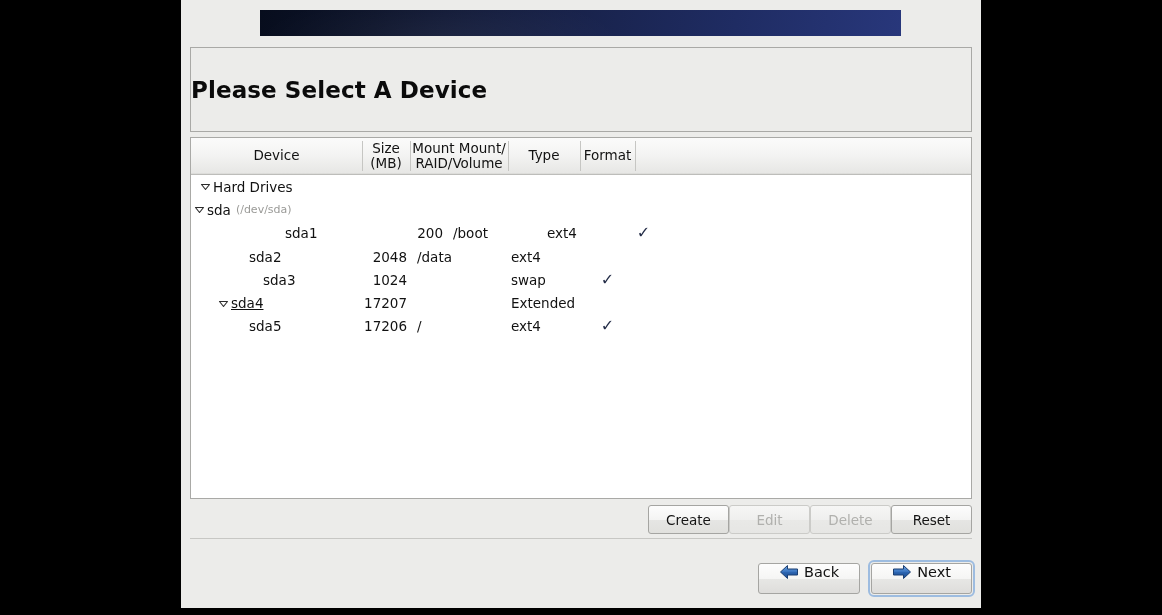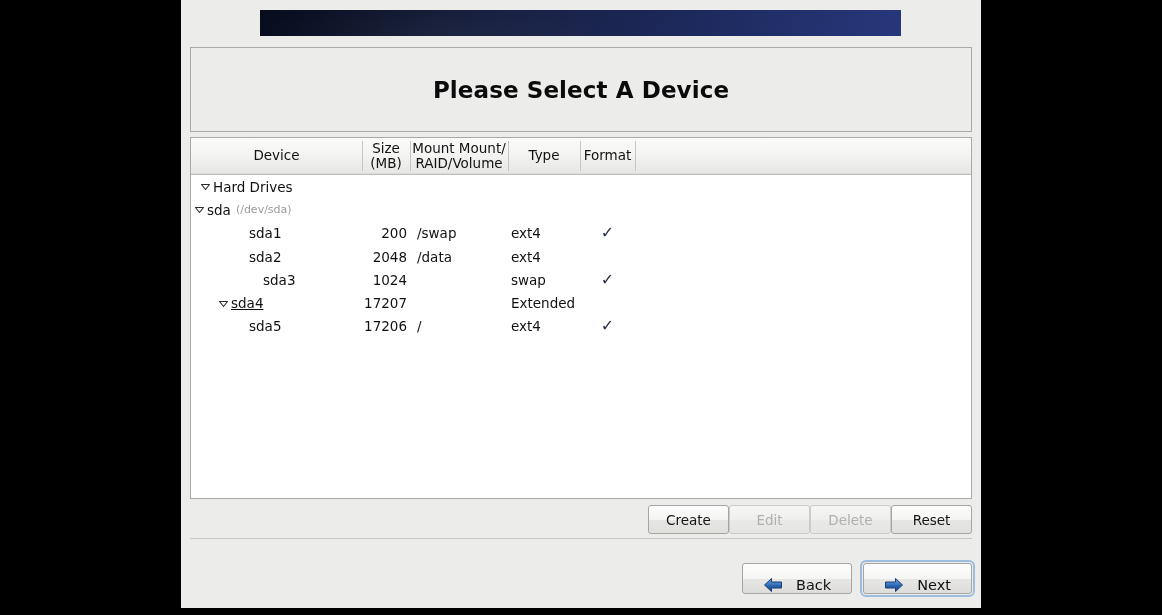--- a/index.html
+++ b/index.html
@@ -62,21 +62,21 @@
     position: absolute;
     left: 9px;
     top: 47px;
     width: 782px;
     height: 85px;
     background: #ececea;
     border: 1px solid #a9a9a6;
     box-sizing: border-box;
     display: flex;
     align-items: center;
-    justify-content: center;
+    justify-content: flex-start;
   }
   .title-text {
     font-size: 23px;
     font-weight: bold;
     color: #0b0b0b;
     letter-spacing: 0.1px;
   }
 
   
   .list-panel {
@@ -263,23 +263,23 @@
     height: 31px;
     min-width: 85px;
     border: 1px solid #a5a5a2;
     border-radius: 3px;
     background: linear-gradient(180deg, #fdfdfd 0%, #f5f5f4 50%, #e7e7e5 51%, #dedddb 100%);
     font-family: inherit;
     font-size: 14.5px;
     color: #111111;
     cursor: pointer;
     display: flex;
-    align-items: flex-end;
+    align-items: flex-start;
     justify-content: center;
-    gap: 13px;
+    gap: 5px;
     padding: 0 20px;
     box-sizing: border-box;
   }
   .navbtn.focused {
     outline: 2px solid #9dbce0;
     outline-offset: 1px;
   }
   .navbtn svg { display: block; }
 </style>
 </head>
@@ -345,26 +345,26 @@
               <span>sda</span>
               <span class="lbl-sub">(/dev/sda)</span>
             </div>
             <div class="c-size"></div>
             <div class="c-mount"></div>
             <div class="c-type"></div>
             <div class="c-format"></div>
             <div class="c-rest"></div>
           </div>
           <div class="trow">
-            <div class="c-device" style="padding-left: 42px;">
+            <div class="c-device" style="padding-left: 42px; margin-left: 36px;">
               <span class="twisty"></span>
               <span>sda1</span>
             </div>
             <div class="c-size">200</div>
-            <div class="c-mount">/swap</div>
+            <div class="c-mount">/boot</div>
             <div class="c-type">ext4</div>
             <div class="c-format">✓</div>
             <div class="c-rest"></div>
           </div>
           <div class="trow">
             <div class="c-device" style="padding-left: 42px;">
               <span class="twisty"></span>
               <span>sda2</span>
             </div>
             <div class="c-size">2048</div>

